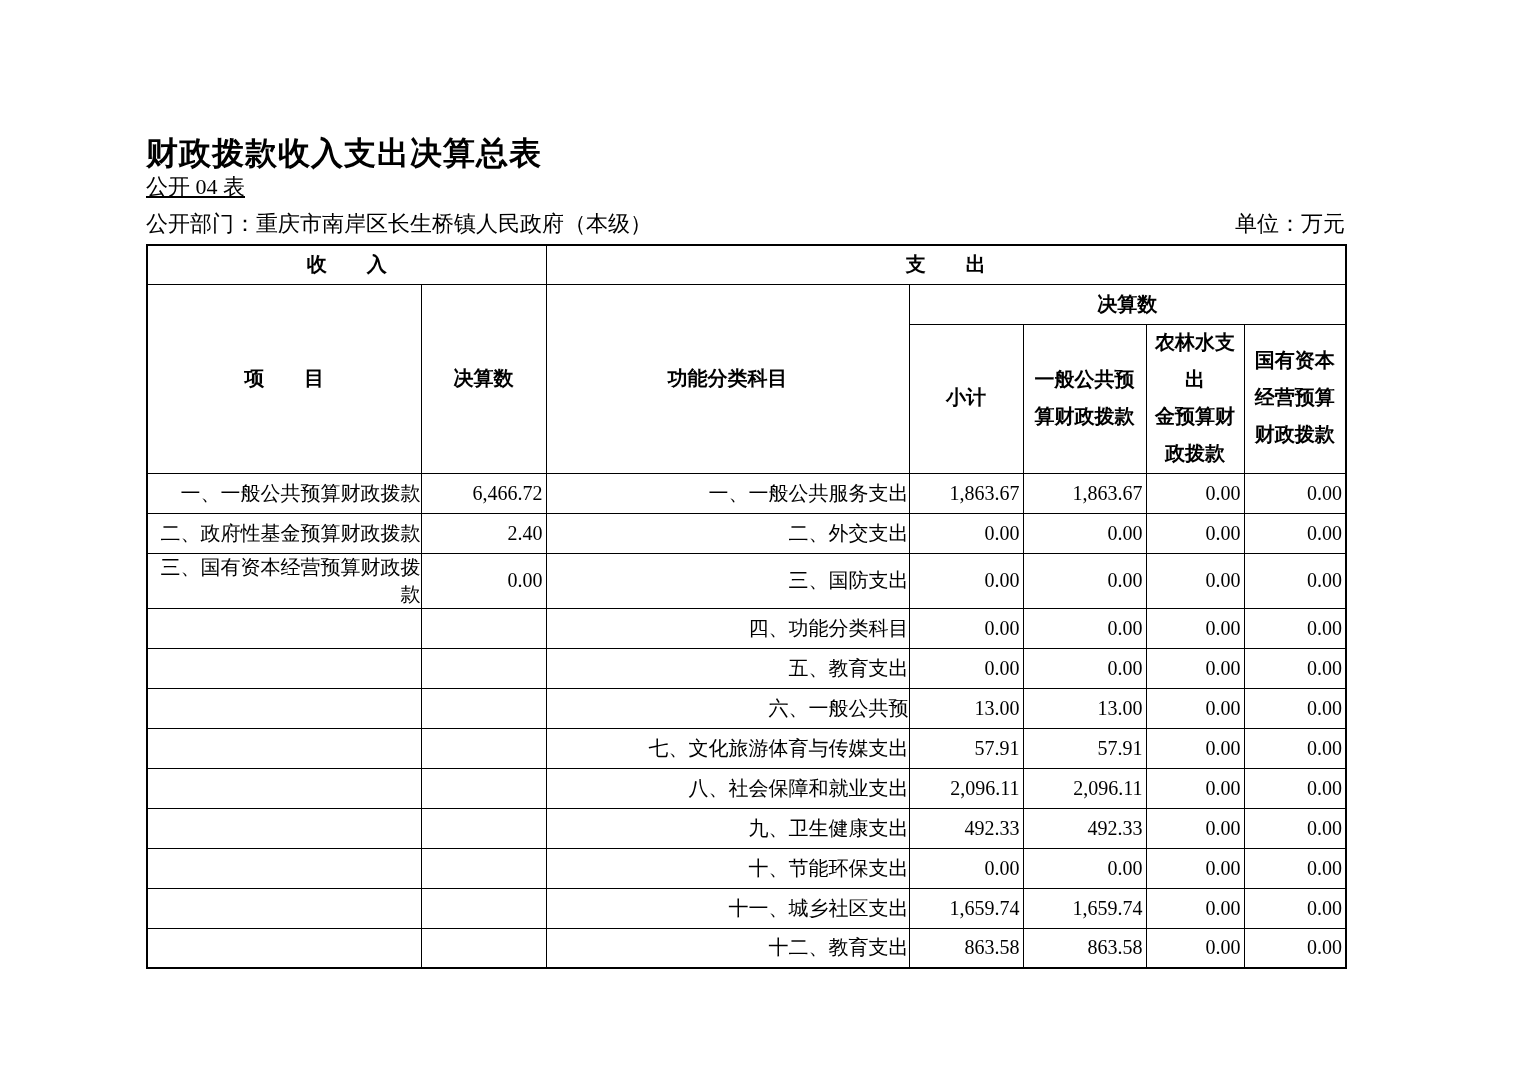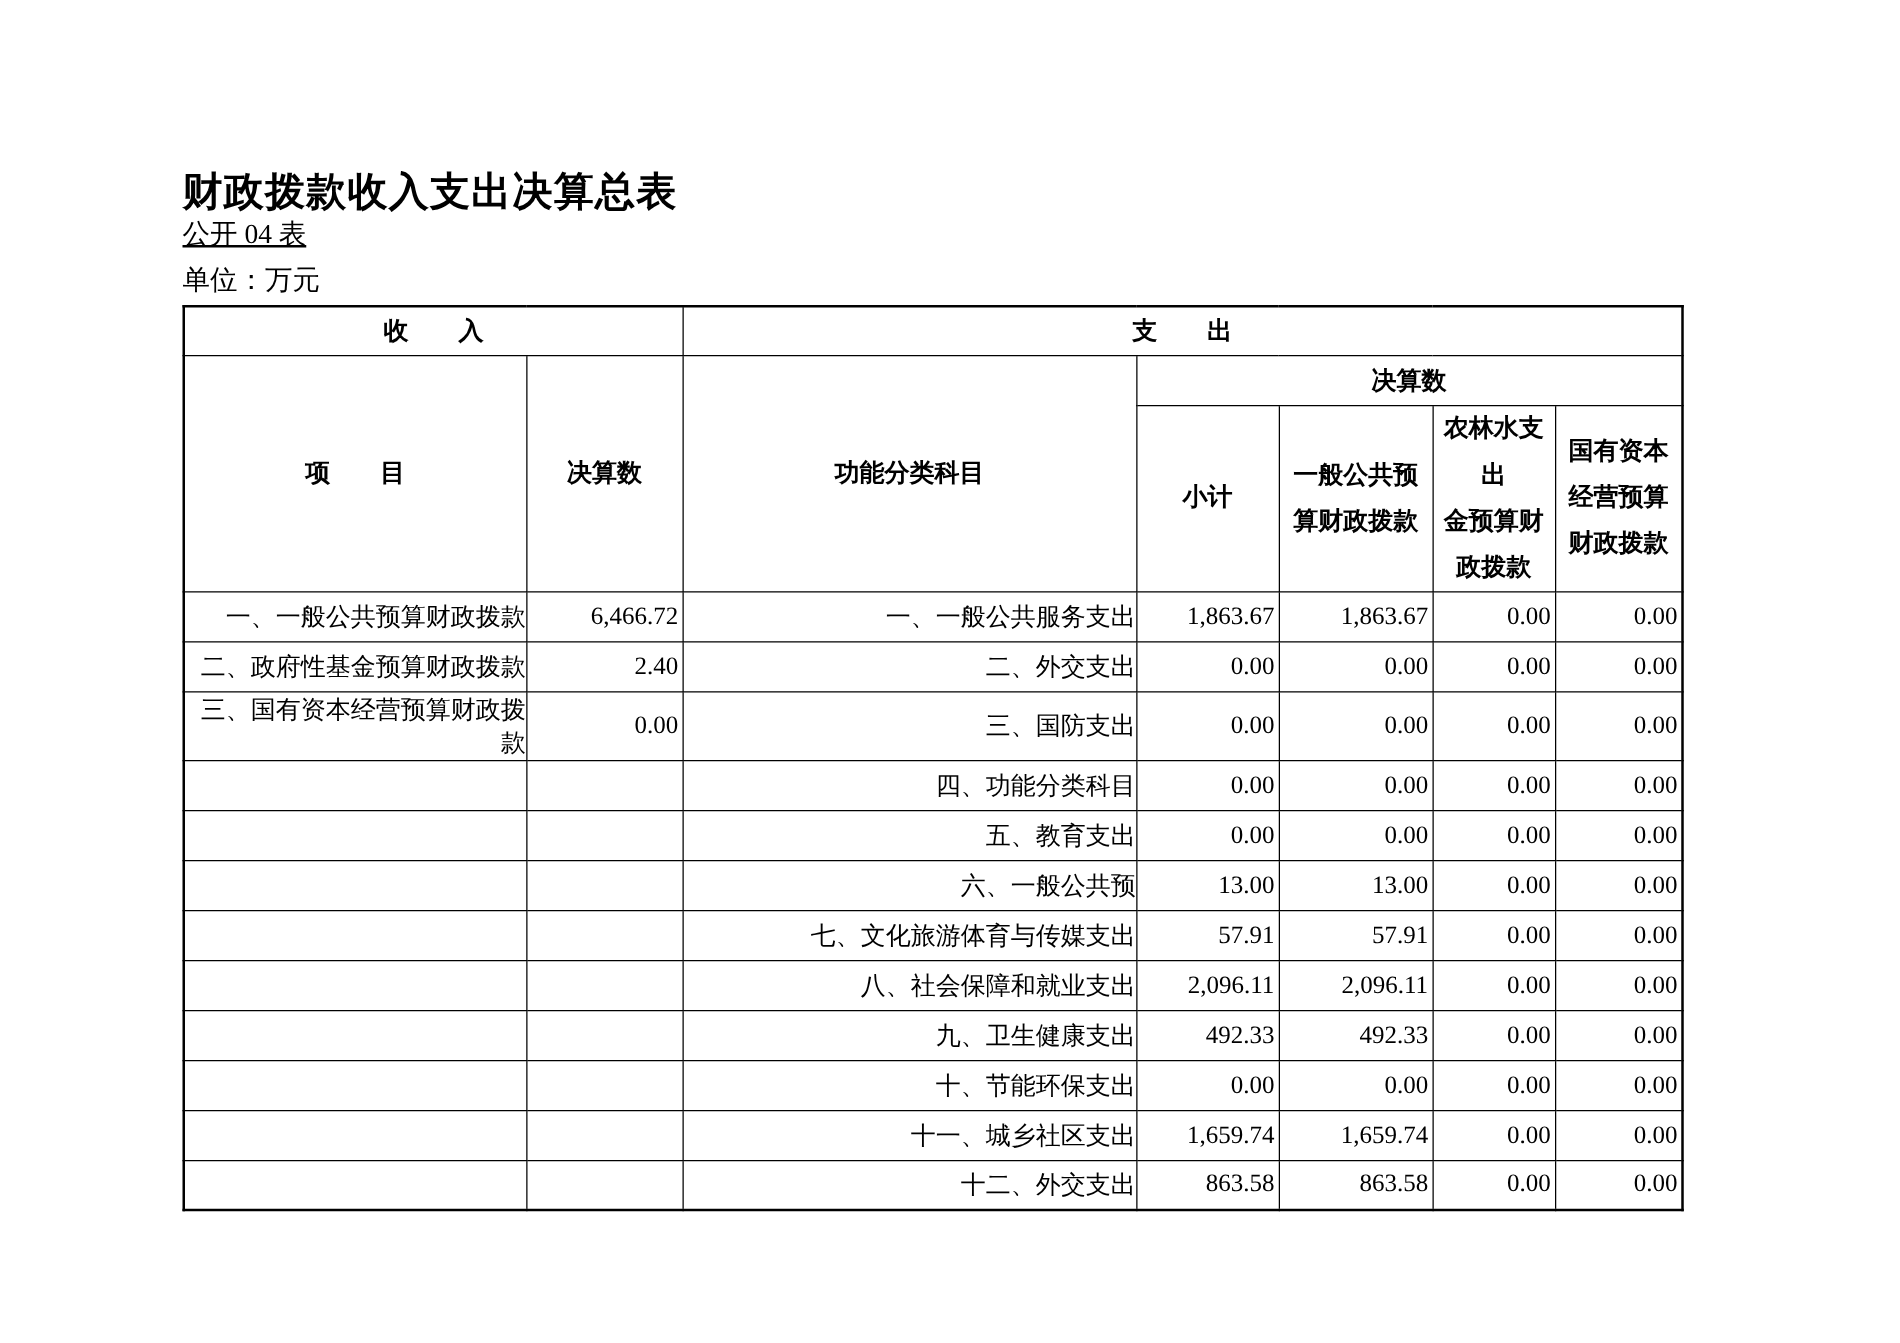--- a/index.html
+++ b/index.html
@@ -32,21 +32,21 @@
     position: absolute; left: 146px; top: 244px;
     width: 1199px;
     border-collapse: collapse; table-layout: fixed;
     border: 2px solid #000;
   }
   table.budget th, table.budget td {
     border: 1px solid #000;
     overflow: hidden;
   }
   table.budget th {
-    font-family: Liberation Sans, sans-serif;
+    font-family: Liberation Mono, monospace;
     font-weight: bold; font-size: 20px;
     vertical-align: middle;
     white-space: pre-line;
   }
   tr.r1 { height: 39px; }
   tr.r2 { height: 40px; }
   tr.r3 { height: 117px; }
   tr.r3 th { line-height: 37px; font-weight: bold; }
   tbody tr { height: 40px; }
   tbody td {
@@ -65,20 +65,21 @@
 </head>
 <body>
 
 <div class="page">
 
   <div class="doc-title">财政拨款收入支出决算总表</div>
 
   <div class="table-code">公开 04 表</div>
 
   <div class="meta-row">
+    <span>公开部门：重庆市南岸区长生桥镇人民政府（本级）</span>
     <span>单位：万元</span>
   </div>
 
   <table class="budget">
     <colgroup>
       <col style="width:274px">
       <col style="width:125px">
       <col style="width:363px">
       <col style="width:114px">
       <col style="width:123px">
@@ -204,21 +205,21 @@
           <td class="num"></td>
           <td class="item">十一、城乡社区支出</td>
           <td class="num">1,659.74</td>
           <td class="num">1,659.74</td>
           <td class="num">0.00</td>
           <td class="num">0.00</td>
         </tr>
         <tr>
           <td class="item"></td>
           <td class="num"></td>
-          <td class="item">十二、外交支出</td>
+          <td class="item">十二、教育支出</td>
           <td class="num">863.58</td>
           <td class="num">863.58</td>
           <td class="num">0.00</td>
           <td class="num">0.00</td>
         </tr>
       </tbody>
   </table>
 
 
 </div>

